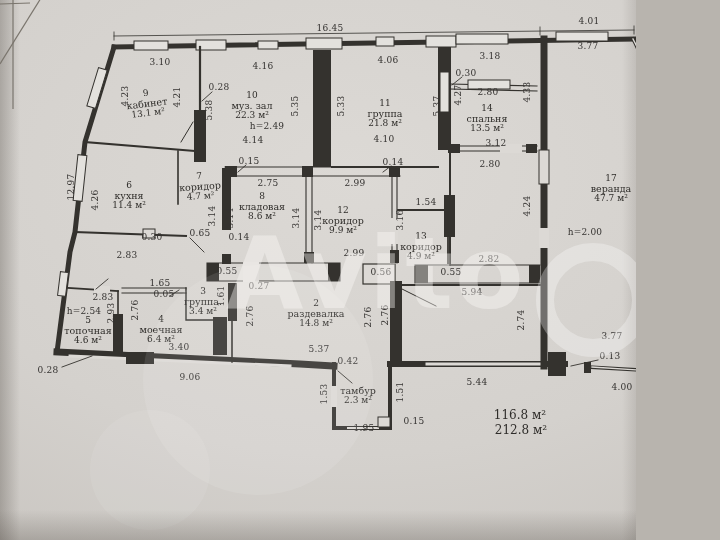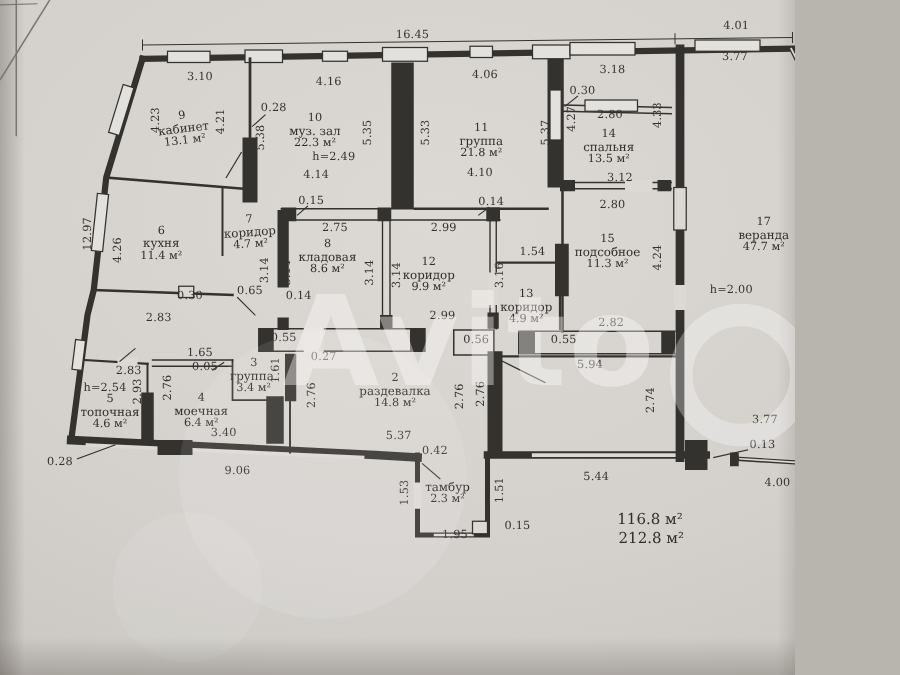--- a/index.html
+++ b/index.html
@@ -286,25 +286,20 @@
   <div class="rm" style="left:343px;top:221px">
     <span class="n">12</span>
     <span class="nm">коридор</span>
     <span class="ar">9.9 м²</span>
   </div>
   <div class="rm" style="left:421px;top:247px">
     <span class="n">13</span>
     <span class="nm">коридор</span>
     <span class="ar">4.9 м²</span>
   </div>
-  <div class="rm" style="left:486px;top:203px">
-    <span class="n">15</span>
-    <span class="nm">подсобное</span>
-    <span class="ar">11.3 м²</span>
-  </div>
   <div class="rm" style="left:88px;top:331px">
     <span class="n">5</span>
     <span class="nm">топочная</span>
     <span class="ar">4.6 м²</span>
   </div>
   <div class="rm" style="left:161px;top:330px">
     <span class="n">4</span>
     <span class="nm">моечная</span>
     <span class="ar">6.4 м²</span>
   </div>

